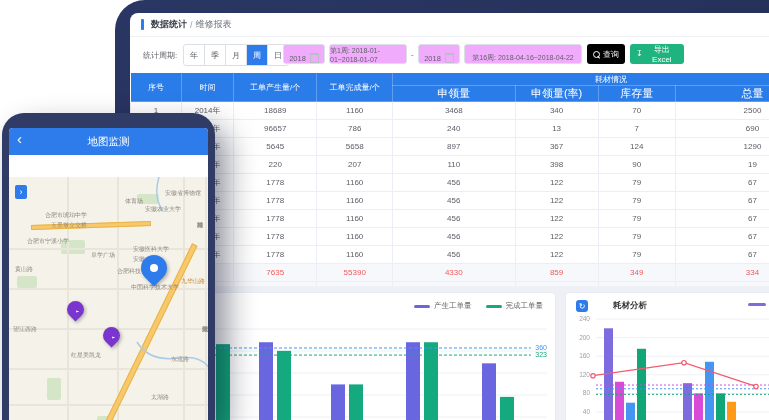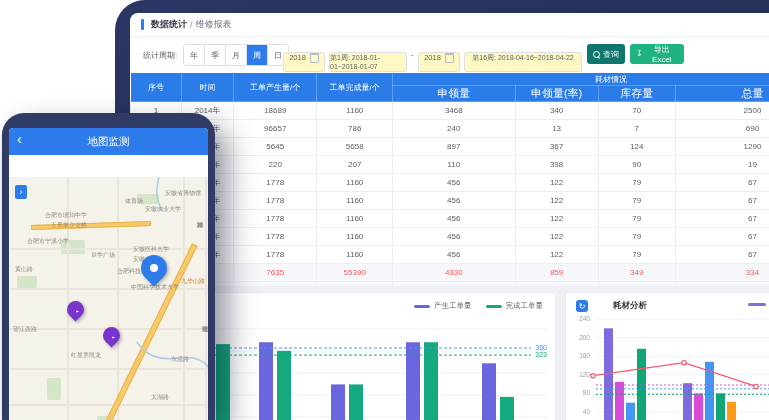--- a/index.html
+++ b/index.html
@@ -18,28 +18,28 @@
   .bc-page{font-size:9px;color:#6b717c;}
   
   .filterbar{position:absolute;left:0;top:24px;width:700px;height:36px;}
   .flabel{position:absolute;left:13px;top:13px;font-size:8px;color:#606266;}
   .segmented{position:absolute;left:53px;top:7px;height:20px;display:flex;border:1px solid #dcdfe6;
         border-radius:3px;overflow:hidden;background:#fff;}
   .seg{width:20px;height:20px;display:flex;align-items:center;justify-content:center;font-size:8px;
         color:#606266;border-right:1px solid #dcdfe6;cursor:pointer;}
   .seg:last-child{border-right:none;}
   .seg.active{background:#2e7ceb;color:#fff;}
-  .fld{position:absolute;top:15px;height:20px;border:1px solid #dcdfe6;border-radius:3px;background:#fef9c3;
-        display:flex;align-items:flex-start;justify-content:center;font-size:7px;color:#606266;box-sizing:border-box;}
+  .fld{position:absolute;top:7px;height:20px;border:1px solid #dcdfe6;border-radius:3px;background:#f0abfc;
+        display:flex;align-items:flex-end;justify-content:center;font-size:7px;color:#606266;box-sizing:border-box;}
   .cal{display:inline-block;width:7px;height:7px;border:1px solid #b8bdc6;border-top:2.5px solid #b8bdc6;
         border-radius:1px;margin-left:4px;}
   .dash-sep{position:absolute;left:281px;top:13px;font-size:8px;color:#606266;}
   .btn{position:absolute;top:7px;height:20px;border:none;border-radius:3px;color:#fff;font-size:8px;
         display:flex;align-items:center;justify-content:center;gap:3px;cursor:pointer;font-family:inherit;}
-  .btn-query{left:457px;width:38px;background:#0f766e;}
+  .btn-query{left:457px;width:38px;background:#000000;}
   .btn-excel{left:500px;width:54px;background:#1fb47f;}
   .mag{position:relative;width:5px;height:5px;border:1.2px solid #fff;border-radius:50%;display:inline-block;}
   .mag::after{content:"";position:absolute;left:4px;top:4px;width:3px;height:1.2px;background:#fff;
         transform:rotate(45deg);transform-origin:0 0;}
   .dl-icon{font-size:8px;line-height:8px;}
   
   table.report{position:absolute;left:0;top:59px;border-collapse:collapse;table-layout:fixed;}
   table.report th{background:#2a7ce9;color:#fff;font-weight:normal;font-size:8px;
         border:1px solid rgba(255,255,255,.25);padding:0;}
   table.report th.main{height:25px;}

